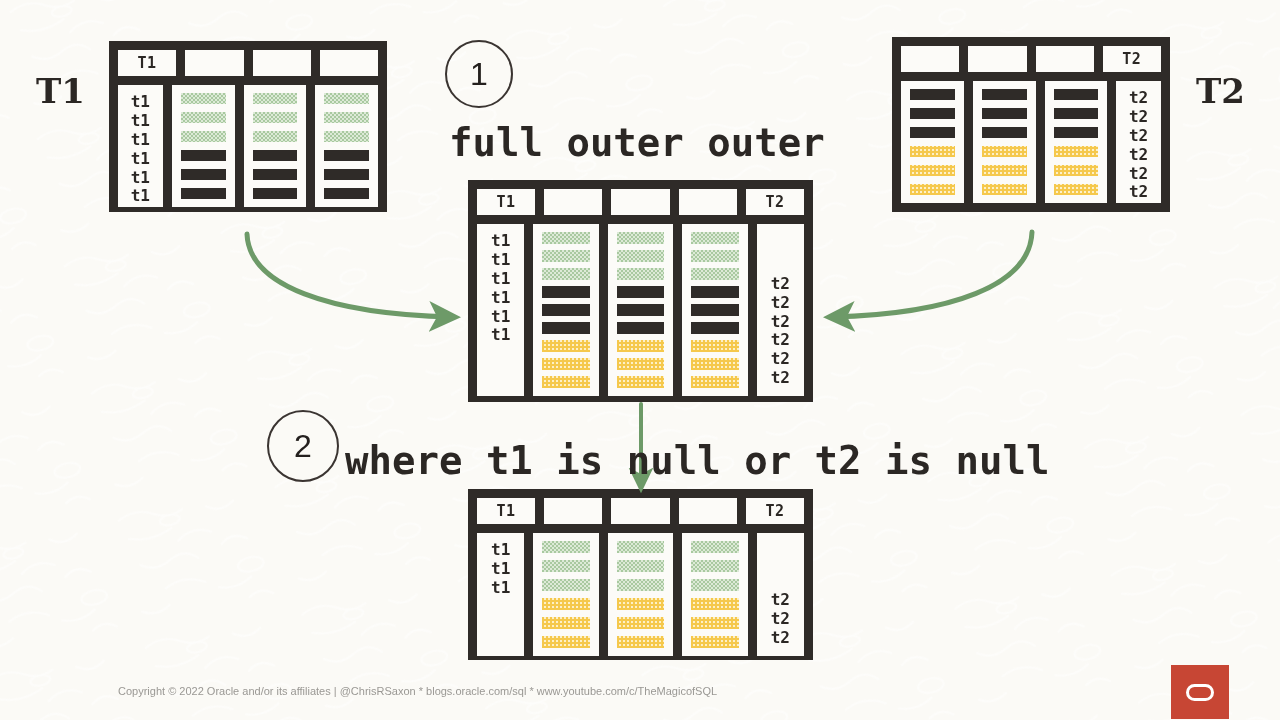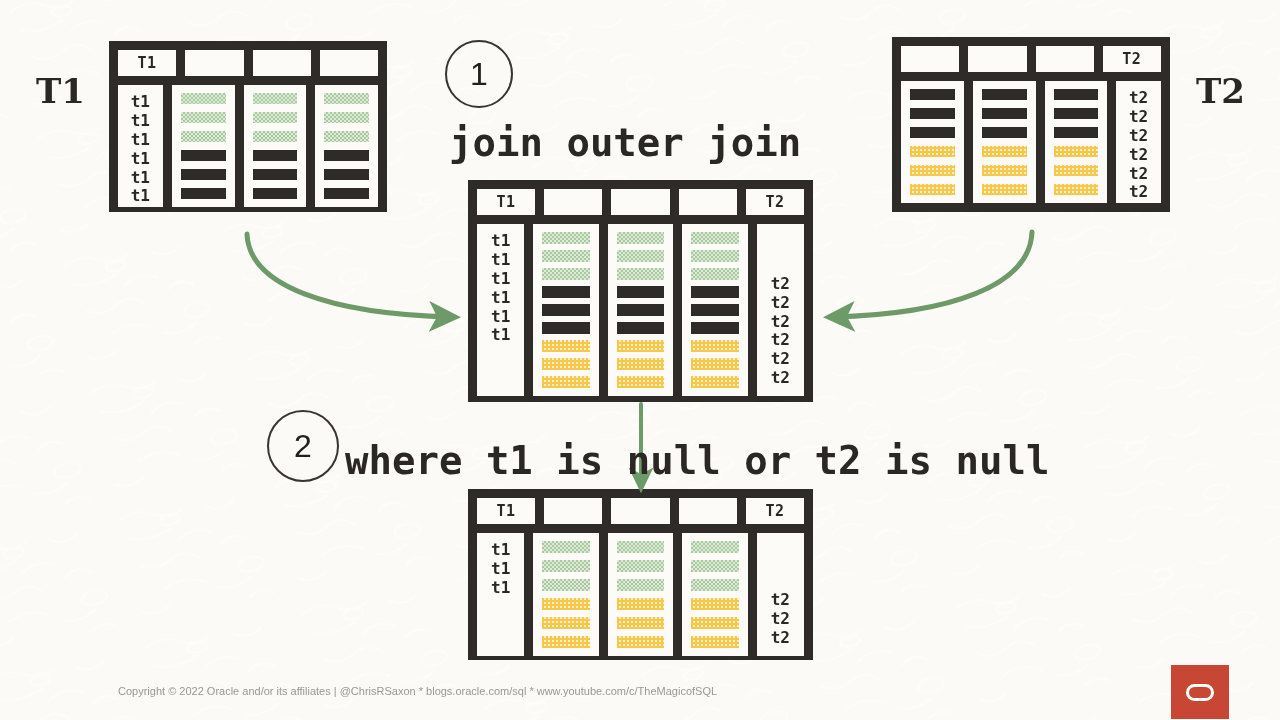--- a/index.html
+++ b/index.html
@@ -396,21 +396,21 @@
     <marker id="ahD" markerWidth="7" markerHeight="7" refX="4.6" refY="3.5" orient="auto">
       <path d="M0,0.4 L6.4,3.5 L0,6.6 L1.6,3.5 Z" fill="#6d9a68"></path>
     </marker>
   </defs>
   <path d="M247,234 C249,286 330,314 452,317" fill="none" stroke="#6d9a68" stroke-width="5" stroke-linecap="round" marker-end="url(#ahR)"></path>
   <path d="M1032,232 C1030,286 950,314 832,317" fill="none" stroke="#6d9a68" stroke-width="5" stroke-linecap="round" marker-end="url(#ahR)"></path>
   <path d="M641,404 L641,486" fill="none" stroke="#6d9a68" stroke-width="4" stroke-linecap="round" marker-end="url(#ahD)"></path>
 </svg>
 
 <div class="step-circle" style="left:445px; top:40px; width:64px; height:64px;">1</div>
-<div class="caption" style="left:449px; top:120px;">join outer join</div>
+<div class="caption" style="left:449px; top:120px;">full outer outer</div>
 
 <div class="step-circle" style="left:267px; top:410px; width:68px; height:68px; background:#fbfaf6;">2</div>
 <div class="caption" style="left:345px; top:438px; z-index:2;">where t1 is null or t2 is null</div>
 
 <div class="footer">Copyright © 2022 Oracle and/or its affiliates | @ChrisRSaxon * blogs.oracle.com/sql * www.youtube.com/c/TheMagicofSQL</div>
 <div class="oracle-logo">
   <div class="oval"></div>
 </div>
 
 </body></html>

